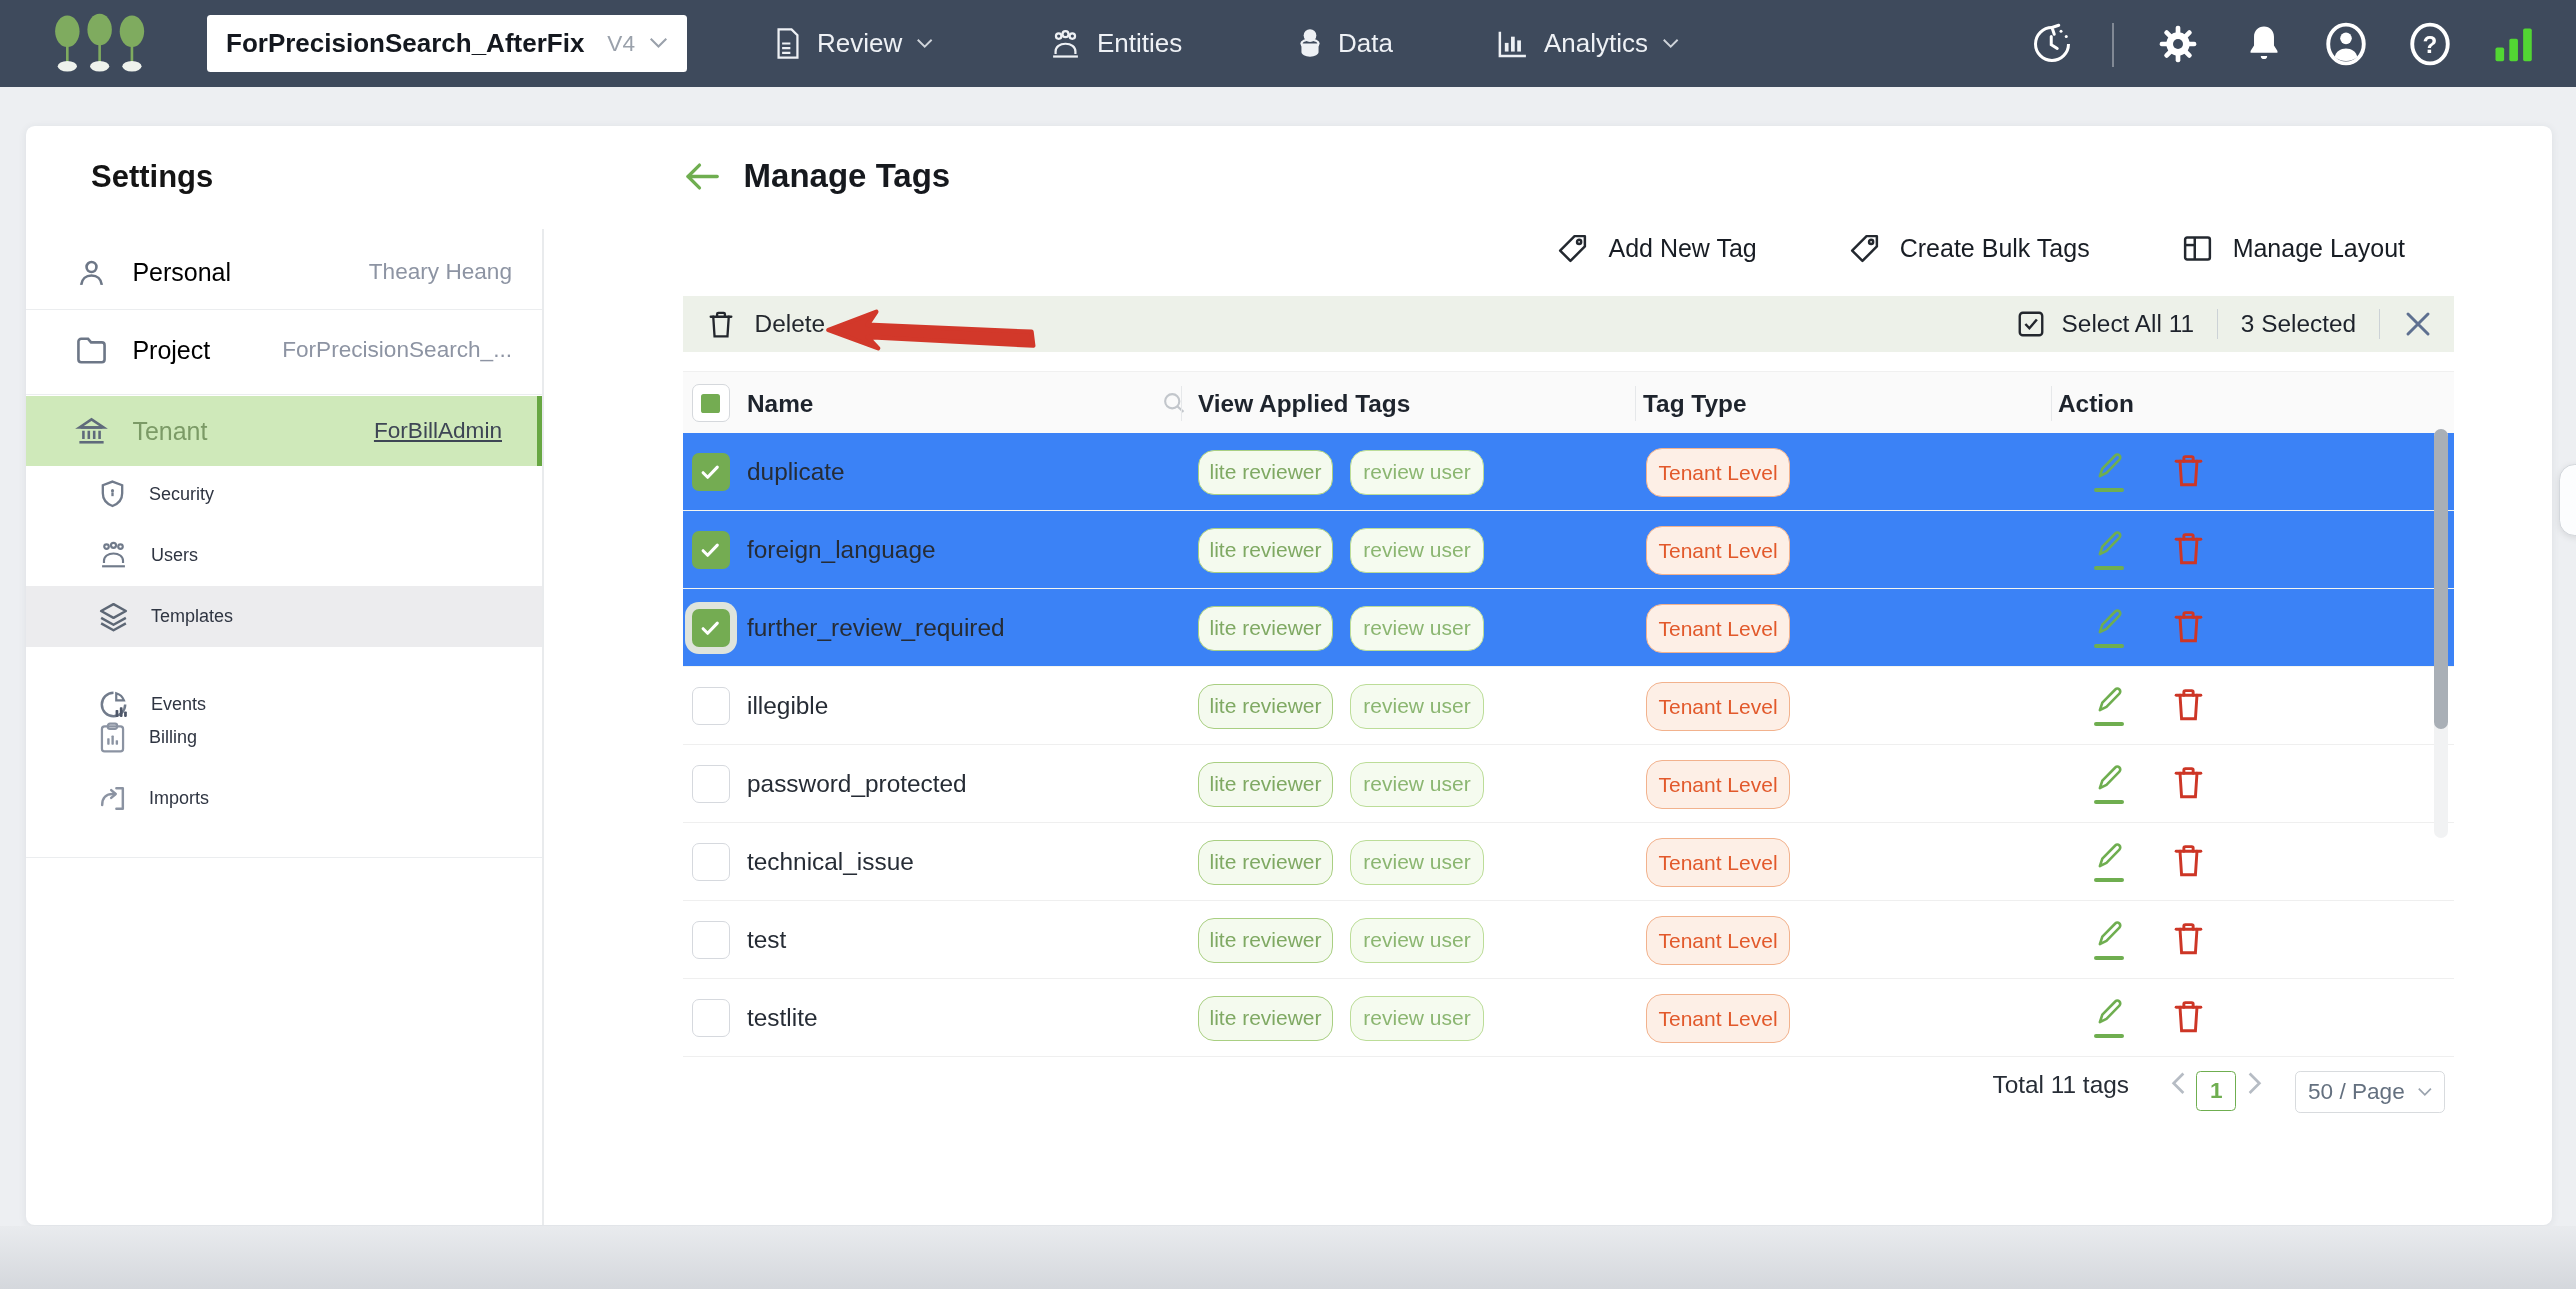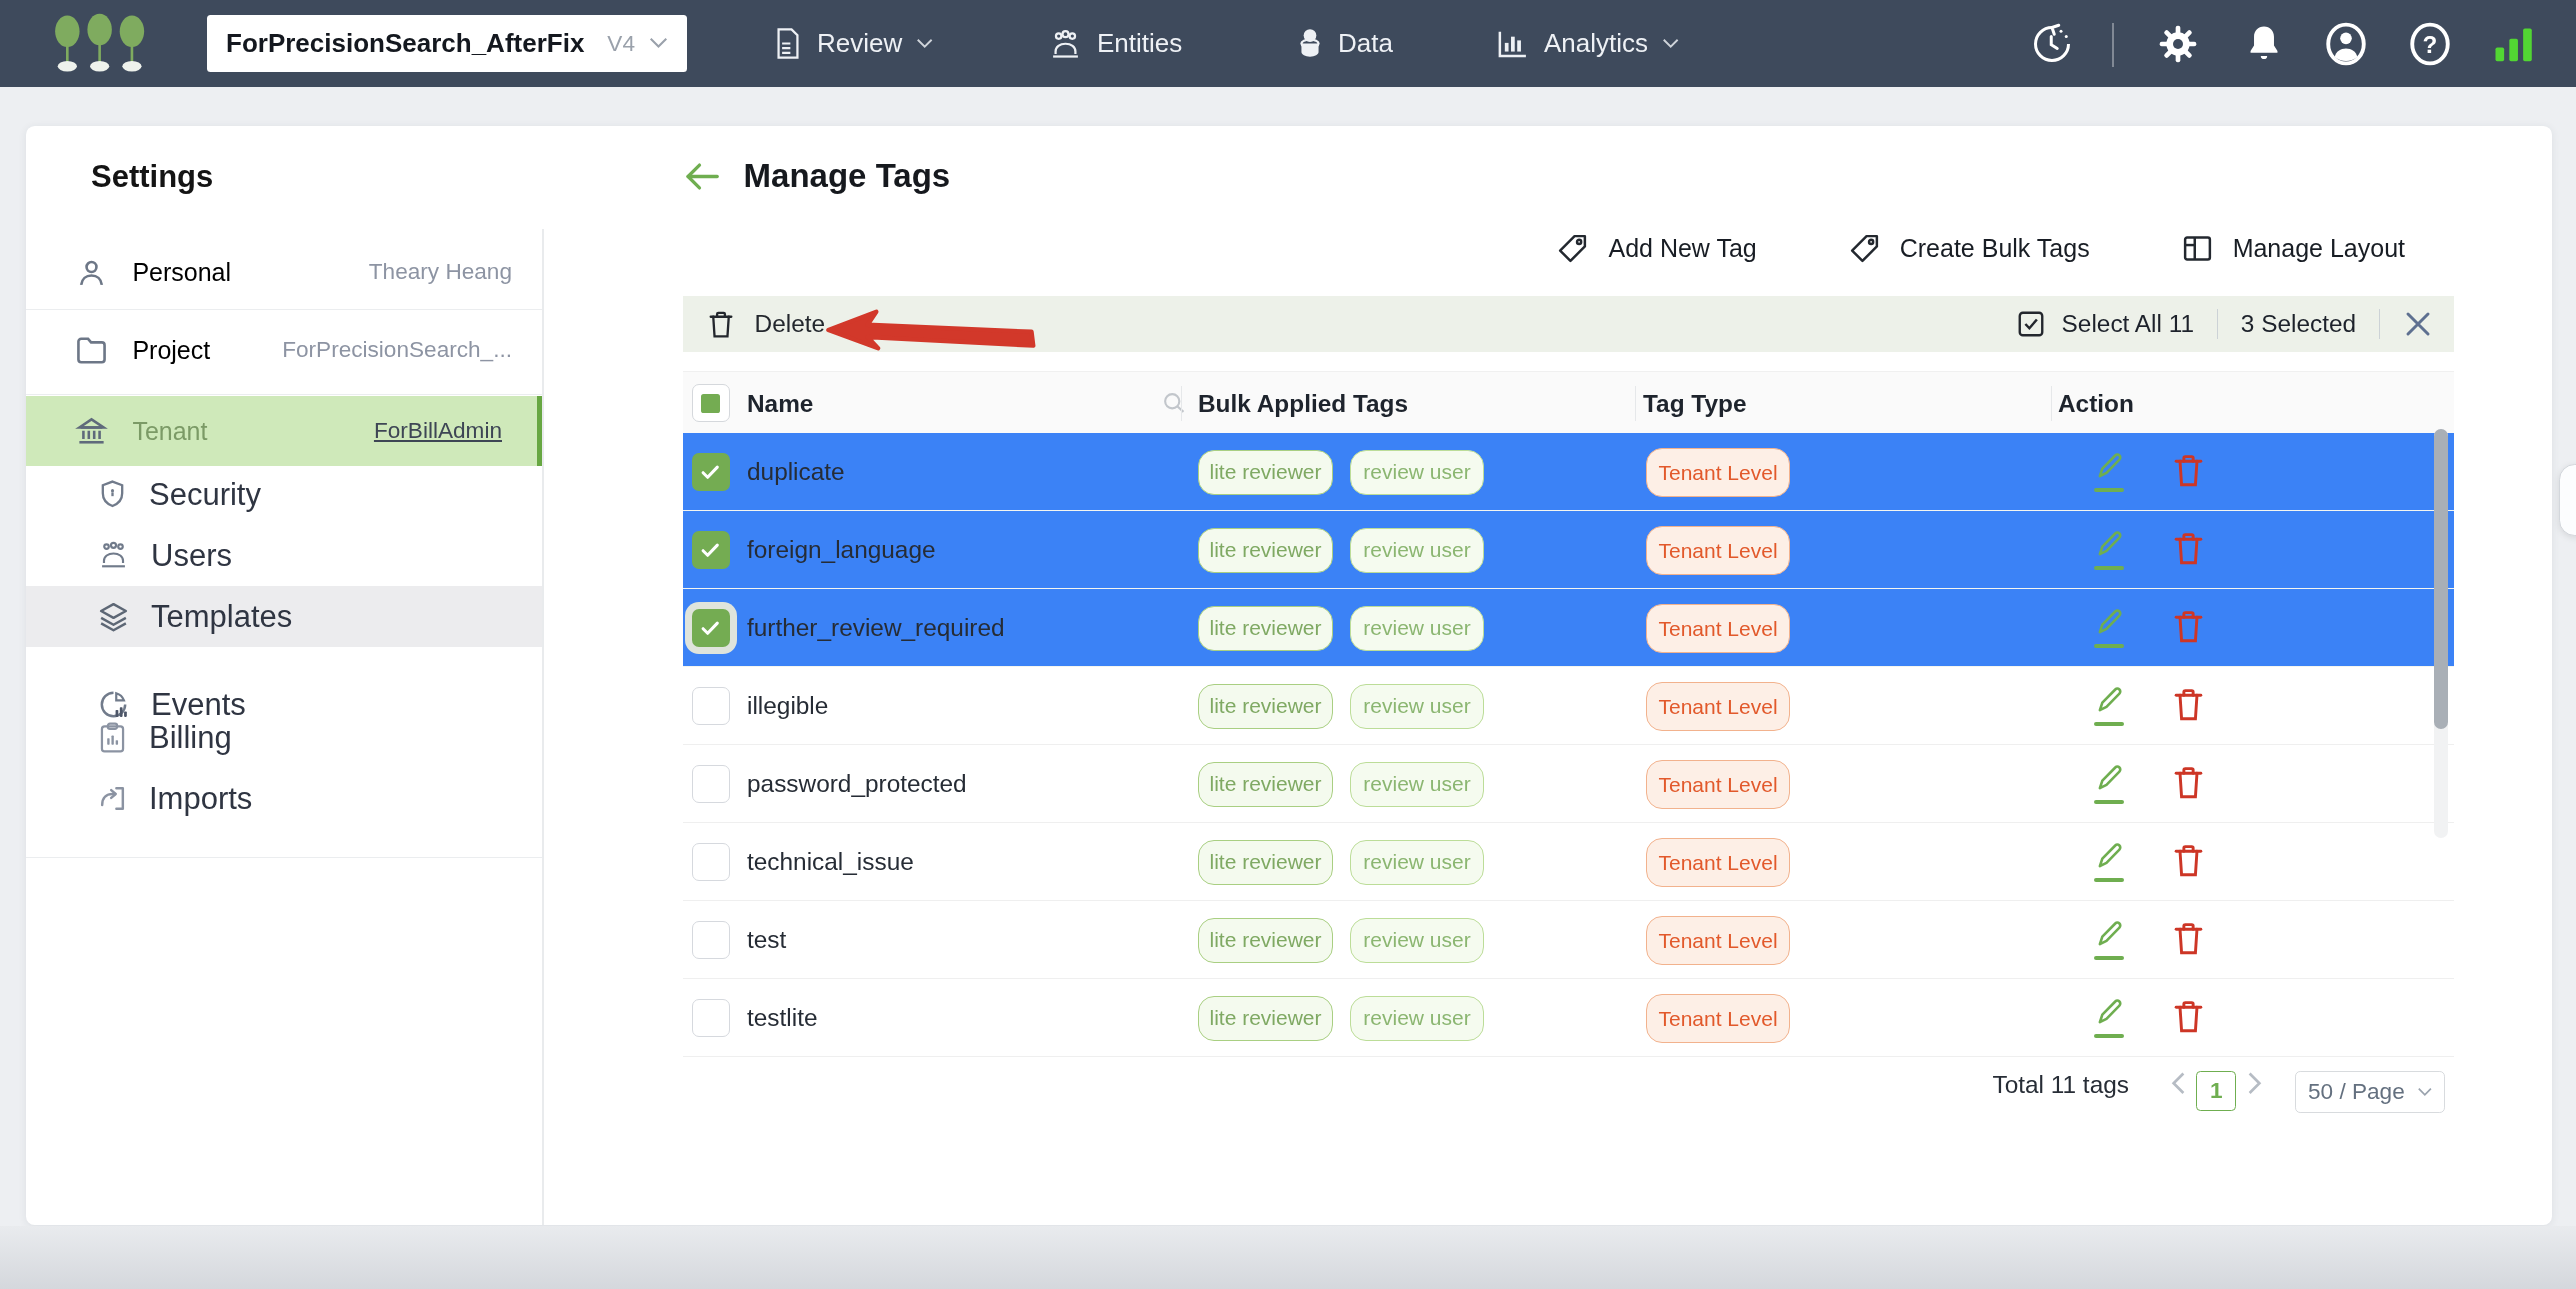--- a/index.html
+++ b/index.html
@@ -30,21 +30,21 @@
   .sb-row{position:absolute;left:0;width:516px;display:flex;align-items:center;}
   .sb-row .ic{margin-left:49px;color:#6d7787;}
   .sb-label{margin-left:24.4px;font-size:25px;color:#000000;}
   .sb-value{position:absolute;right:30px;font-size:22.6px;color:#8d94a3;}
   .sb-hr{position:absolute;left:0;width:516px;height:0.9px;background:#ebedef;}
   .sb-tenant{background:#cfe9ba;border-right:5.2px solid #67a742;box-sizing:border-box;}
   .sb-tenant .sb-label{color:#7b9a66;}
   .sb-tenant .sb-value{color:#3e4655;right:35px;text-decoration:underline;}
   .sb-sub{position:absolute;left:0;width:516px;height:61px;display:flex;align-items:center;}
   .sb-sub .ic{margin-left:71px;color:#717b8b;}
-  .sb-sub .sb-label{margin-left:21px;font-size:31px;color:#2f3542;}
+  .sb-sub .sb-label{margin-left:21px;font-size:18px;color:#2f3542;}
   .sb-sub.active{background:#ececee;}
 
   
   .main{position:absolute;left:657px;top:0;width:1771px;height:1099px;}
   .title-row{position:absolute;left:0px;top:31px;display:flex;align-items:center;gap:22.6px;}
   .page-title{font-size:33px;font-weight:bold;color:#16191e;}
   .actions{position:absolute;top:106px;right:49px;display:flex;align-items:center;gap:91px;}
   .act-btn{display:flex;align-items:center;gap:19px;font-size:25px;color:#181d24;cursor:pointer;}
   .act-btn .ic{color:#23282f;}
 
@@ -437,21 +437,21 @@
             <div class="hcb-inner"></div>
           </div>
         <span class="th th-name">Name</span>
         <span class="hsearch ic">
           <svg width="26" height="26" viewBox="0 0 22 22" fill="none" stroke="#c2c6cb" stroke-width="1.8">
               <circle cx="9.5" cy="9.5" r="6"></circle>
               <path d="M14 14l5 4.5"></path>
             </svg>
         </span>
         <div class="th-sep" style="left:498px"></div>
-        <span class="th th-tags">Bulk Applied Tags</span>
+        <span class="th th-tags">View Applied Tags</span>
         <div class="th-sep" style="left:952px"></div>
         <span class="th th-type">Tag Type</span>
         <div class="th-sep" style="left:1368px"></div>
         <span class="th th-action">Action</span>
       </div>
 
       <div class="tbody">
 
         <div class="trow sel">
           <div class="cbbox">

